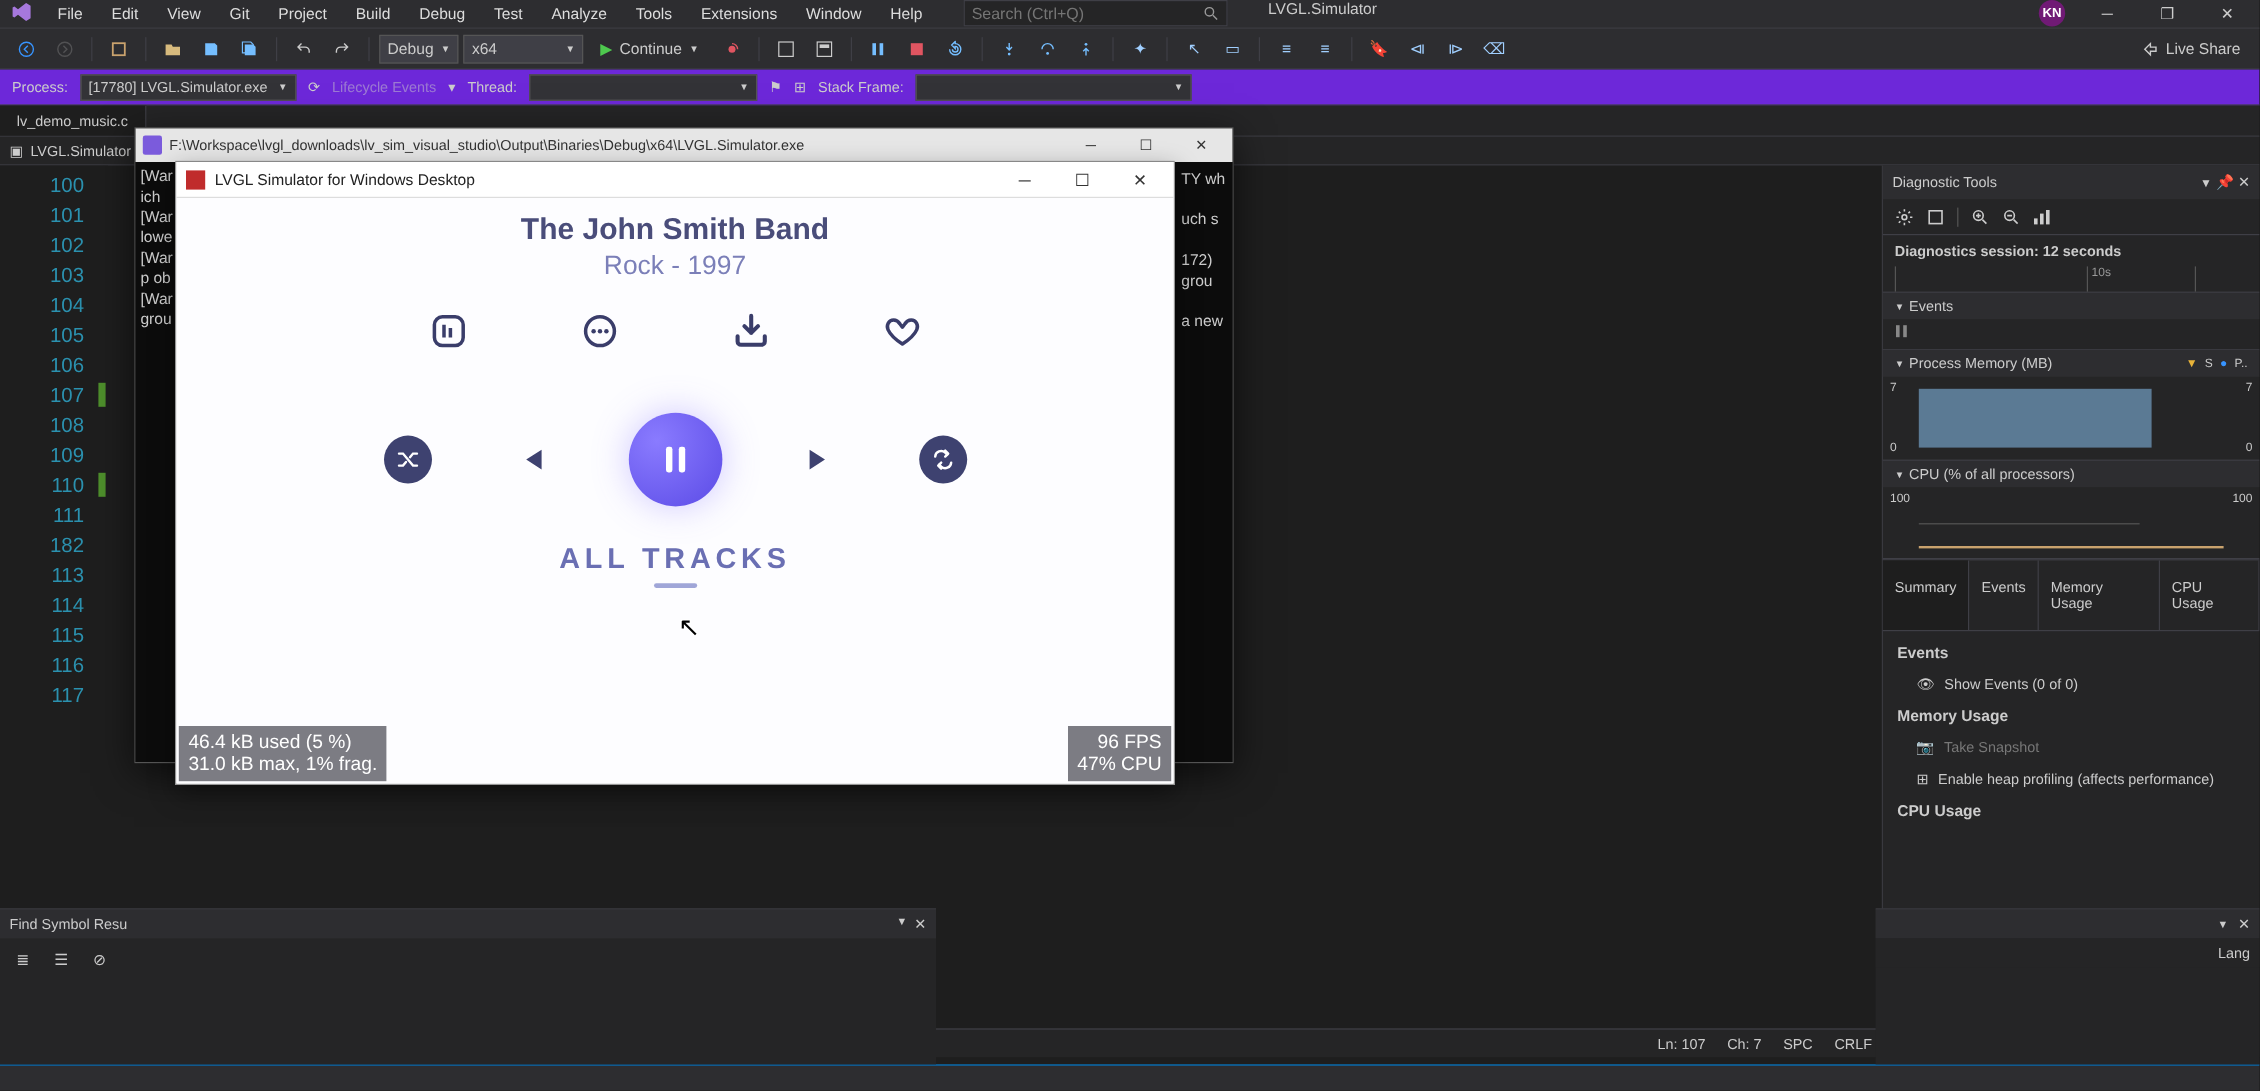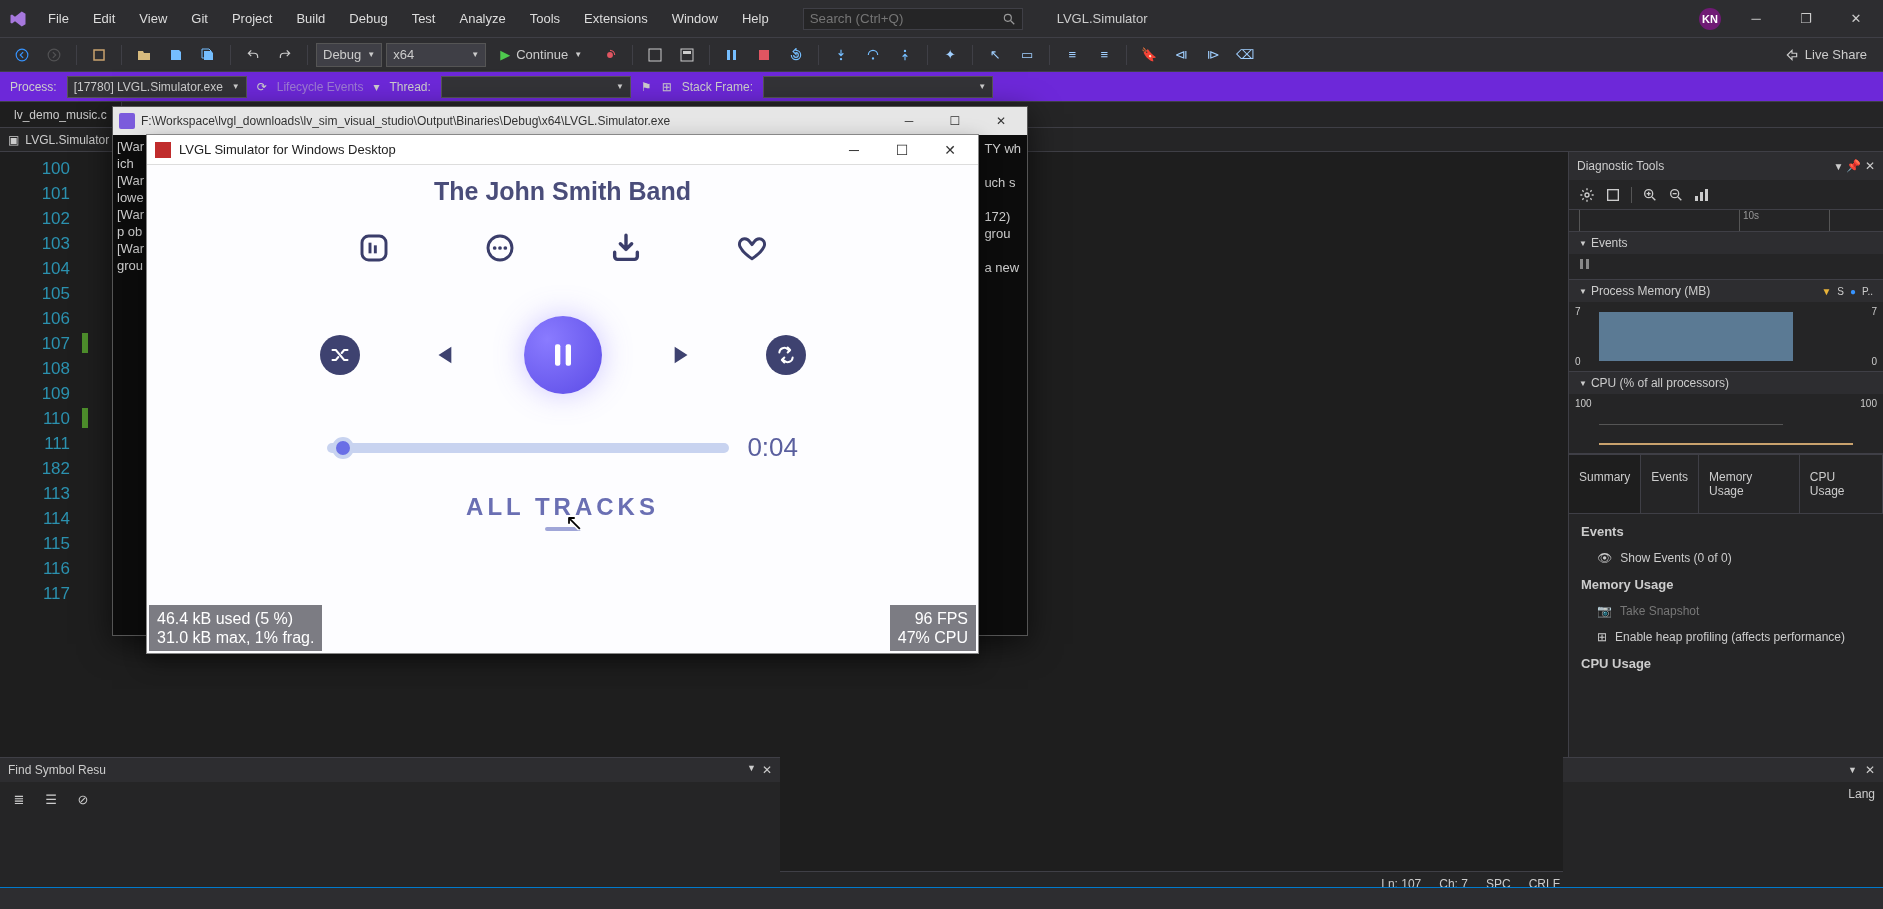--- a/index.html
+++ b/index.html
@@ -1,19 +1,19 @@
 <!DOCTYPE html>
 <html><head>
 <meta charset="utf-8">
 <style>
   * { box-sizing: border-box; margin: 0; padding: 0; font-family: "Segoe UI", Arial, sans-serif; }
   body { background: #1e1e1e; width: 1883px; height: 909px; overflow: hidden; color: #ccc; font-size: 13px; position: relative; }
 
   
-  .menubar { height: 38px; background: #2d2d30; display: flex; align-items: center; padding-left: 8px; gap: 4px; border-bottom: 1px solid #3f3f46; }
+  .menubar { height: 24px; background: #2d2d30; display: flex; align-items: flex-start; padding-left: 8px; gap: 4px; border-bottom: 1px solid #3f3f46; }
   .vs-logo { width: 20px; height: 20px; display: flex; align-items: center; justify-content: center; margin-right: 6px; }
   .menubar .menu-item { padding: 4px 10px; color: #ddd; cursor: default; }
   .search-box { margin-left: 20px; width: 220px; height: 22px; background: #252526; border: 1px solid #3f3f46; display: flex; align-items: center; padding: 0 6px; justify-content: space-between; }
   .search-box input { background: transparent; border: none; color: #999; outline: none; width: 180px; }
   .solution-name { margin-left: 30px; color: #ccc; }
   .menubar-right { margin-left: auto; display: flex; align-items: center; gap: 20px; padding-right: 12px; }
   .user-badge { width: 22px; height: 22px; border-radius: 50%; background: #701a75; color: #fff; font-size: 11px; display: flex; align-items: center; justify-content: center; font-weight: 600; }
   .win-btn { width: 30px; height: 22px; display: flex; align-items: center; justify-content: center; color: #ccc; }
 
   
@@ -416,20 +416,21 @@
           </svg>
         </span>
       <span>
           <svg width="16" height="16">
             <rect x="1" y="9" width="3" height="5" fill="#ccc"></rect>
             <rect x="6" y="5" width="3" height="9" fill="#ccc"></rect>
             <rect x="11" y="2" width="3" height="12" fill="#ccc"></rect>
           </svg>
         </span>
     </div>
+    <div class="diag-session">Diagnostics session: 12 seconds</div>
     <div class="diag-timeline">
       <div class="tick" style="left:10px"></div>
       <div class="tick" style="left:170px">10s</div>
       <div class="tick" style="left:260px"></div>
     </div>
     <div class="diag-section-head">
         <span class="tri">▼</span>
         <span>Events</span>
       </div>
     <div style="height:26px;border-bottom:1px solid #3f3f46;padding:4px 10px">
@@ -555,20 +556,21 @@
   <div class="app-titlebar">
     <span class="aicon"></span>
     <span>LVGL Simulator for Windows Desktop</span>
     <span class="spacer"></span>
     <span class="wbtn">─</span>
     <span class="wbtn">☐</span>
     <span class="wbtn">✕</span>
   </div>
   <div class="app-body">
     <div class="song-artist">The John Smith Band</div>
+    <div class="song-meta">Rock - 1997</div>
 
     <div class="action-row">
       <div class="aitem">
         <svg width="32" height="32" viewBox="0 0 24 24">
             <rect x="3" y="3" width="18" height="18" rx="5" fill="none" stroke="#3a3d6a" stroke-width="2.2"></rect>
             <line x1="9" y1="8" x2="9" y2="16" stroke="#3a3d6a" stroke-width="2.2"></line>
             <line x1="13" y1="10" x2="13" y2="16" stroke="#3a3d6a" stroke-width="2.2"></line>
             <line x1="17" y1="6" x2="17" y2="16" stroke="#3a3d6a" stroke-width="2.2" opacity=".0"></line>
           </svg>
       </div>
@@ -616,26 +618,20 @@
           </svg>
       </div>
       <div class="ctrl-small">
         <svg width="20" height="20" viewBox="0 0 24 24">
             <path d="M4 9a6 6 0 0110-4l2 2M20 15a6 6 0 01-10 4l-2-2" fill="none" stroke="#fff" stroke-width="2.4" stroke-linecap="round"></path>
             <path d="M14 3l3 3-3 3M10 21l-3-3 3-3" fill="none" stroke="#fff" stroke-width="2.4" stroke-linecap="round" stroke-linejoin="round"></path>
           </svg>
       </div>
     </div>
 
-    <div class="progress-row">
-      <div class="progress-track">
-        <div class="knob"></div>
-      </div>
-      <div class="progress-time">0:04</div>
-    </div>
 
     <div class="all-tracks">ALL TRACKS</div>
     <div class="all-tracks-under"></div>
 
     <div class="overlay-mem">
       <div>46.4 kB used (5 %)</div>
       <div>31.0 kB max, 1% frag.</div>
     </div>
     <div class="overlay-fps">
       <div>96 FPS</div>

